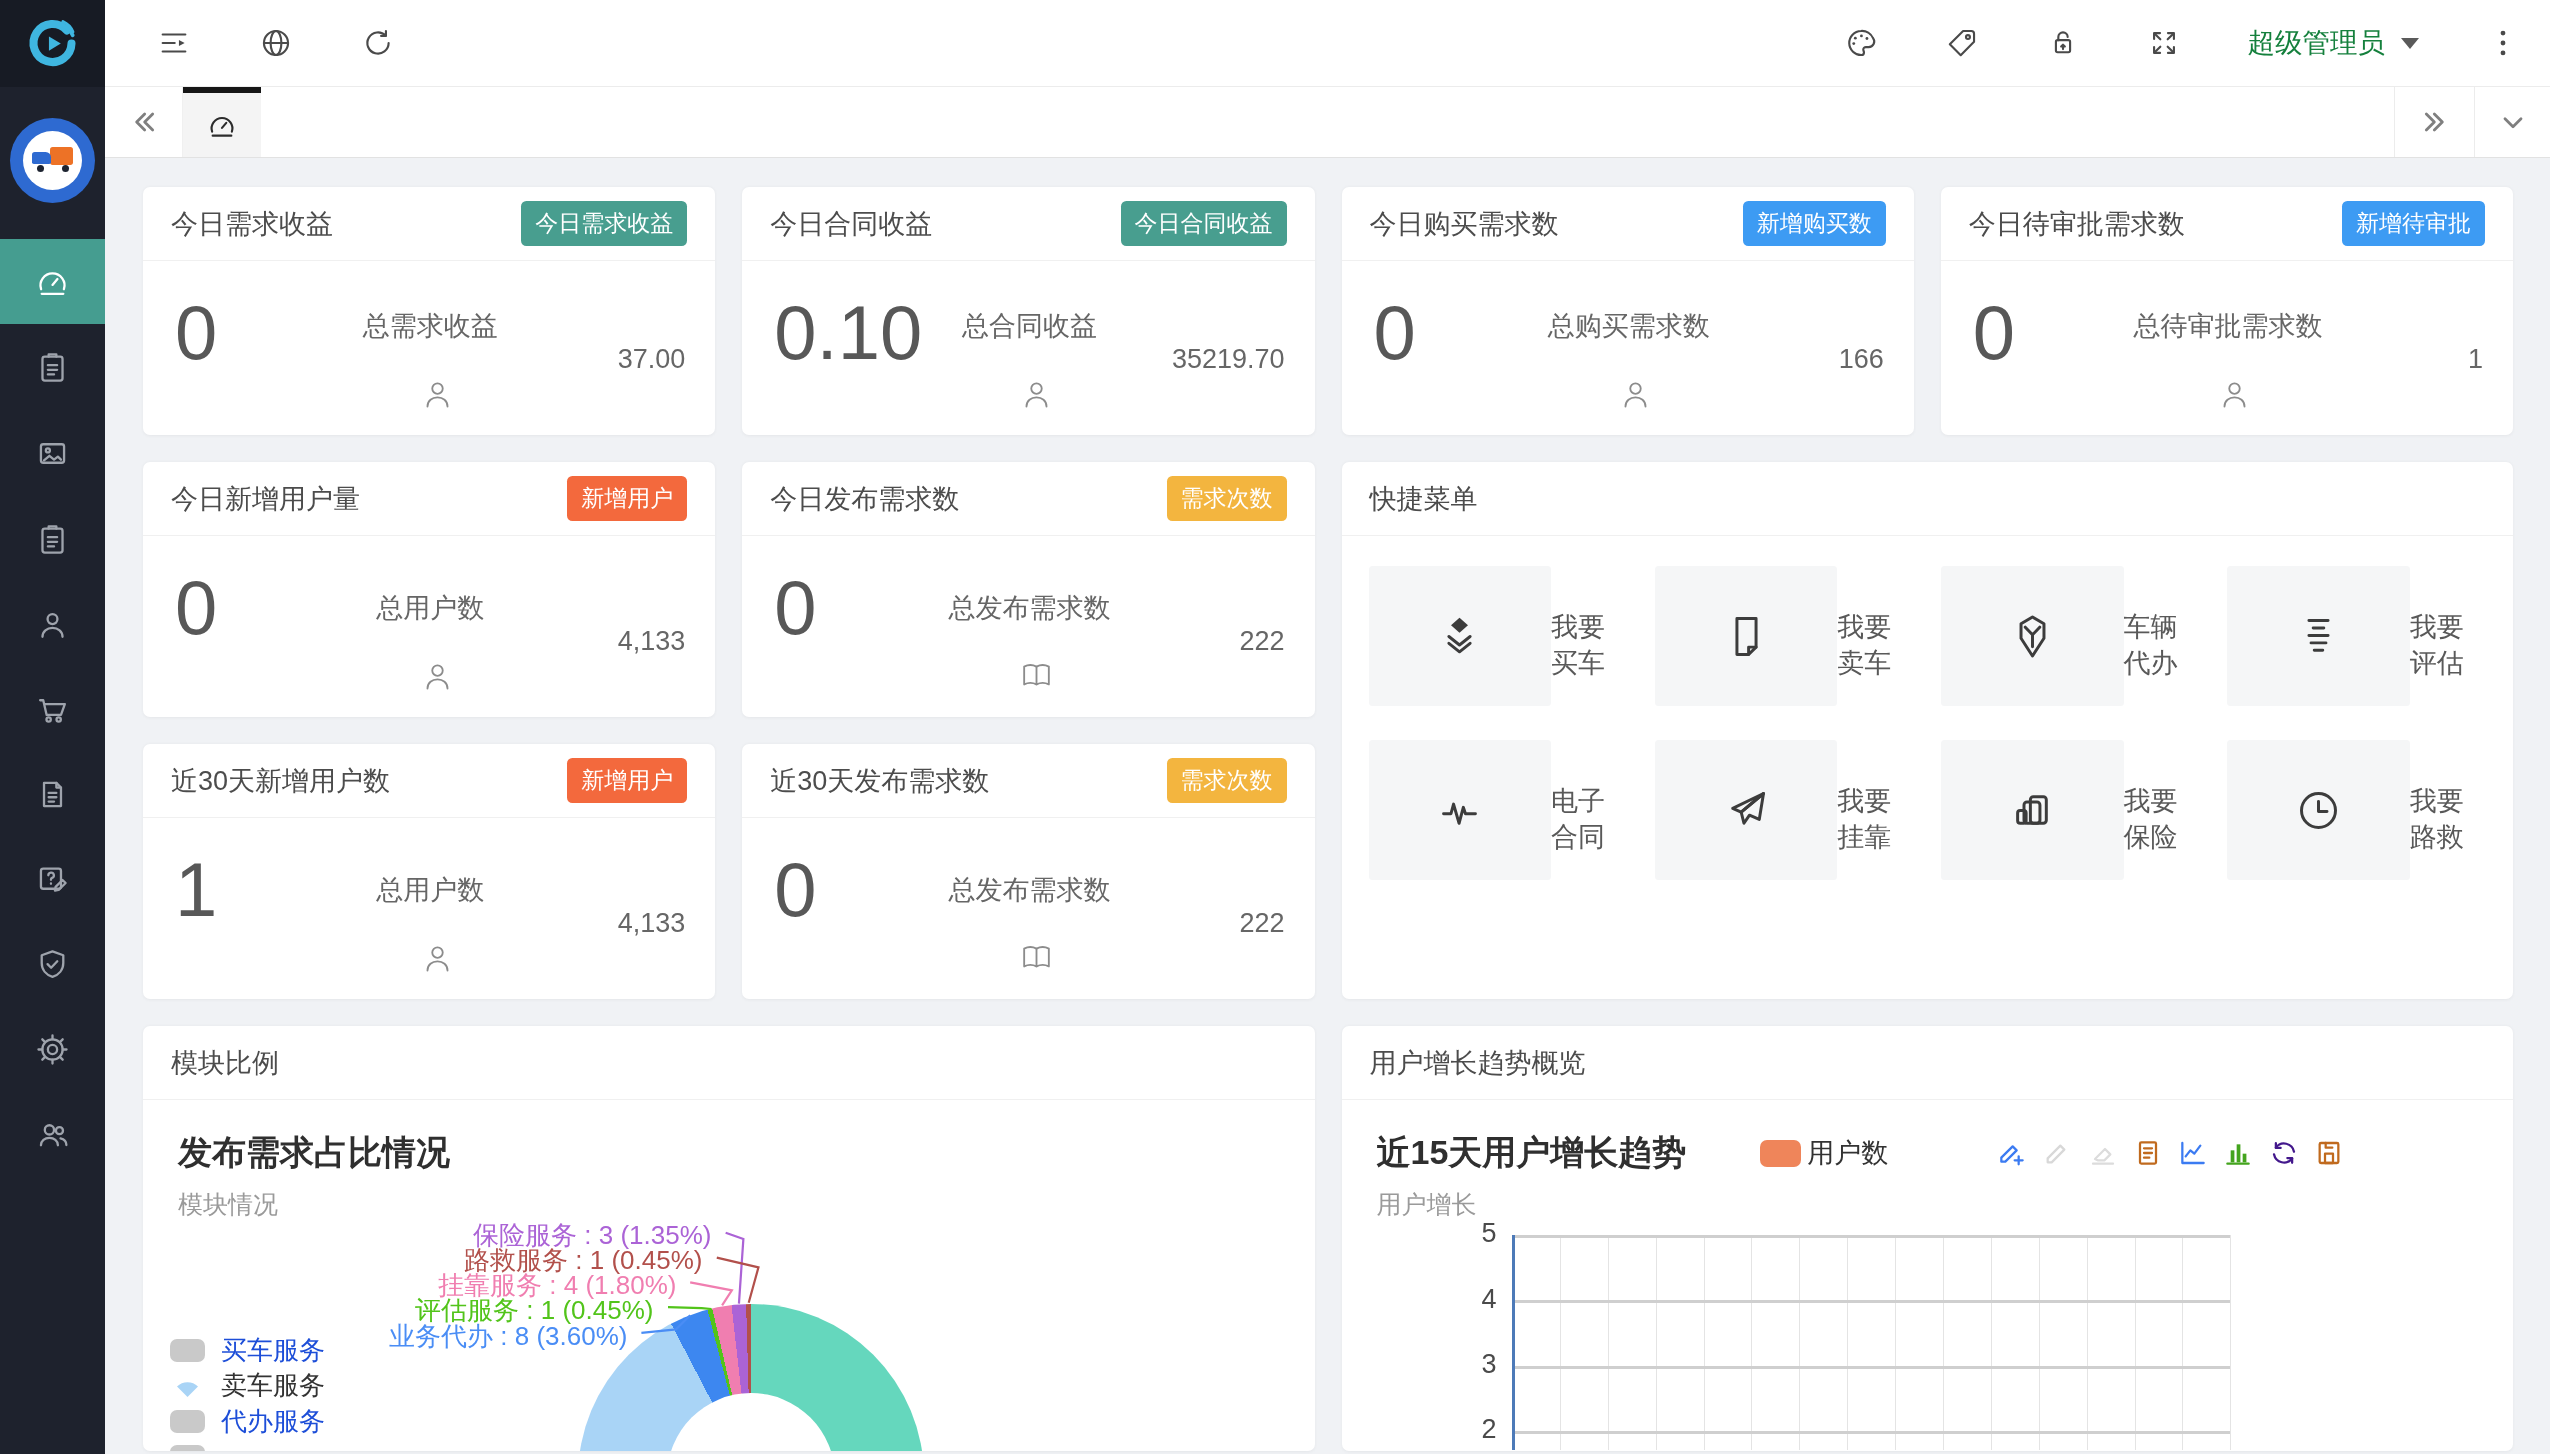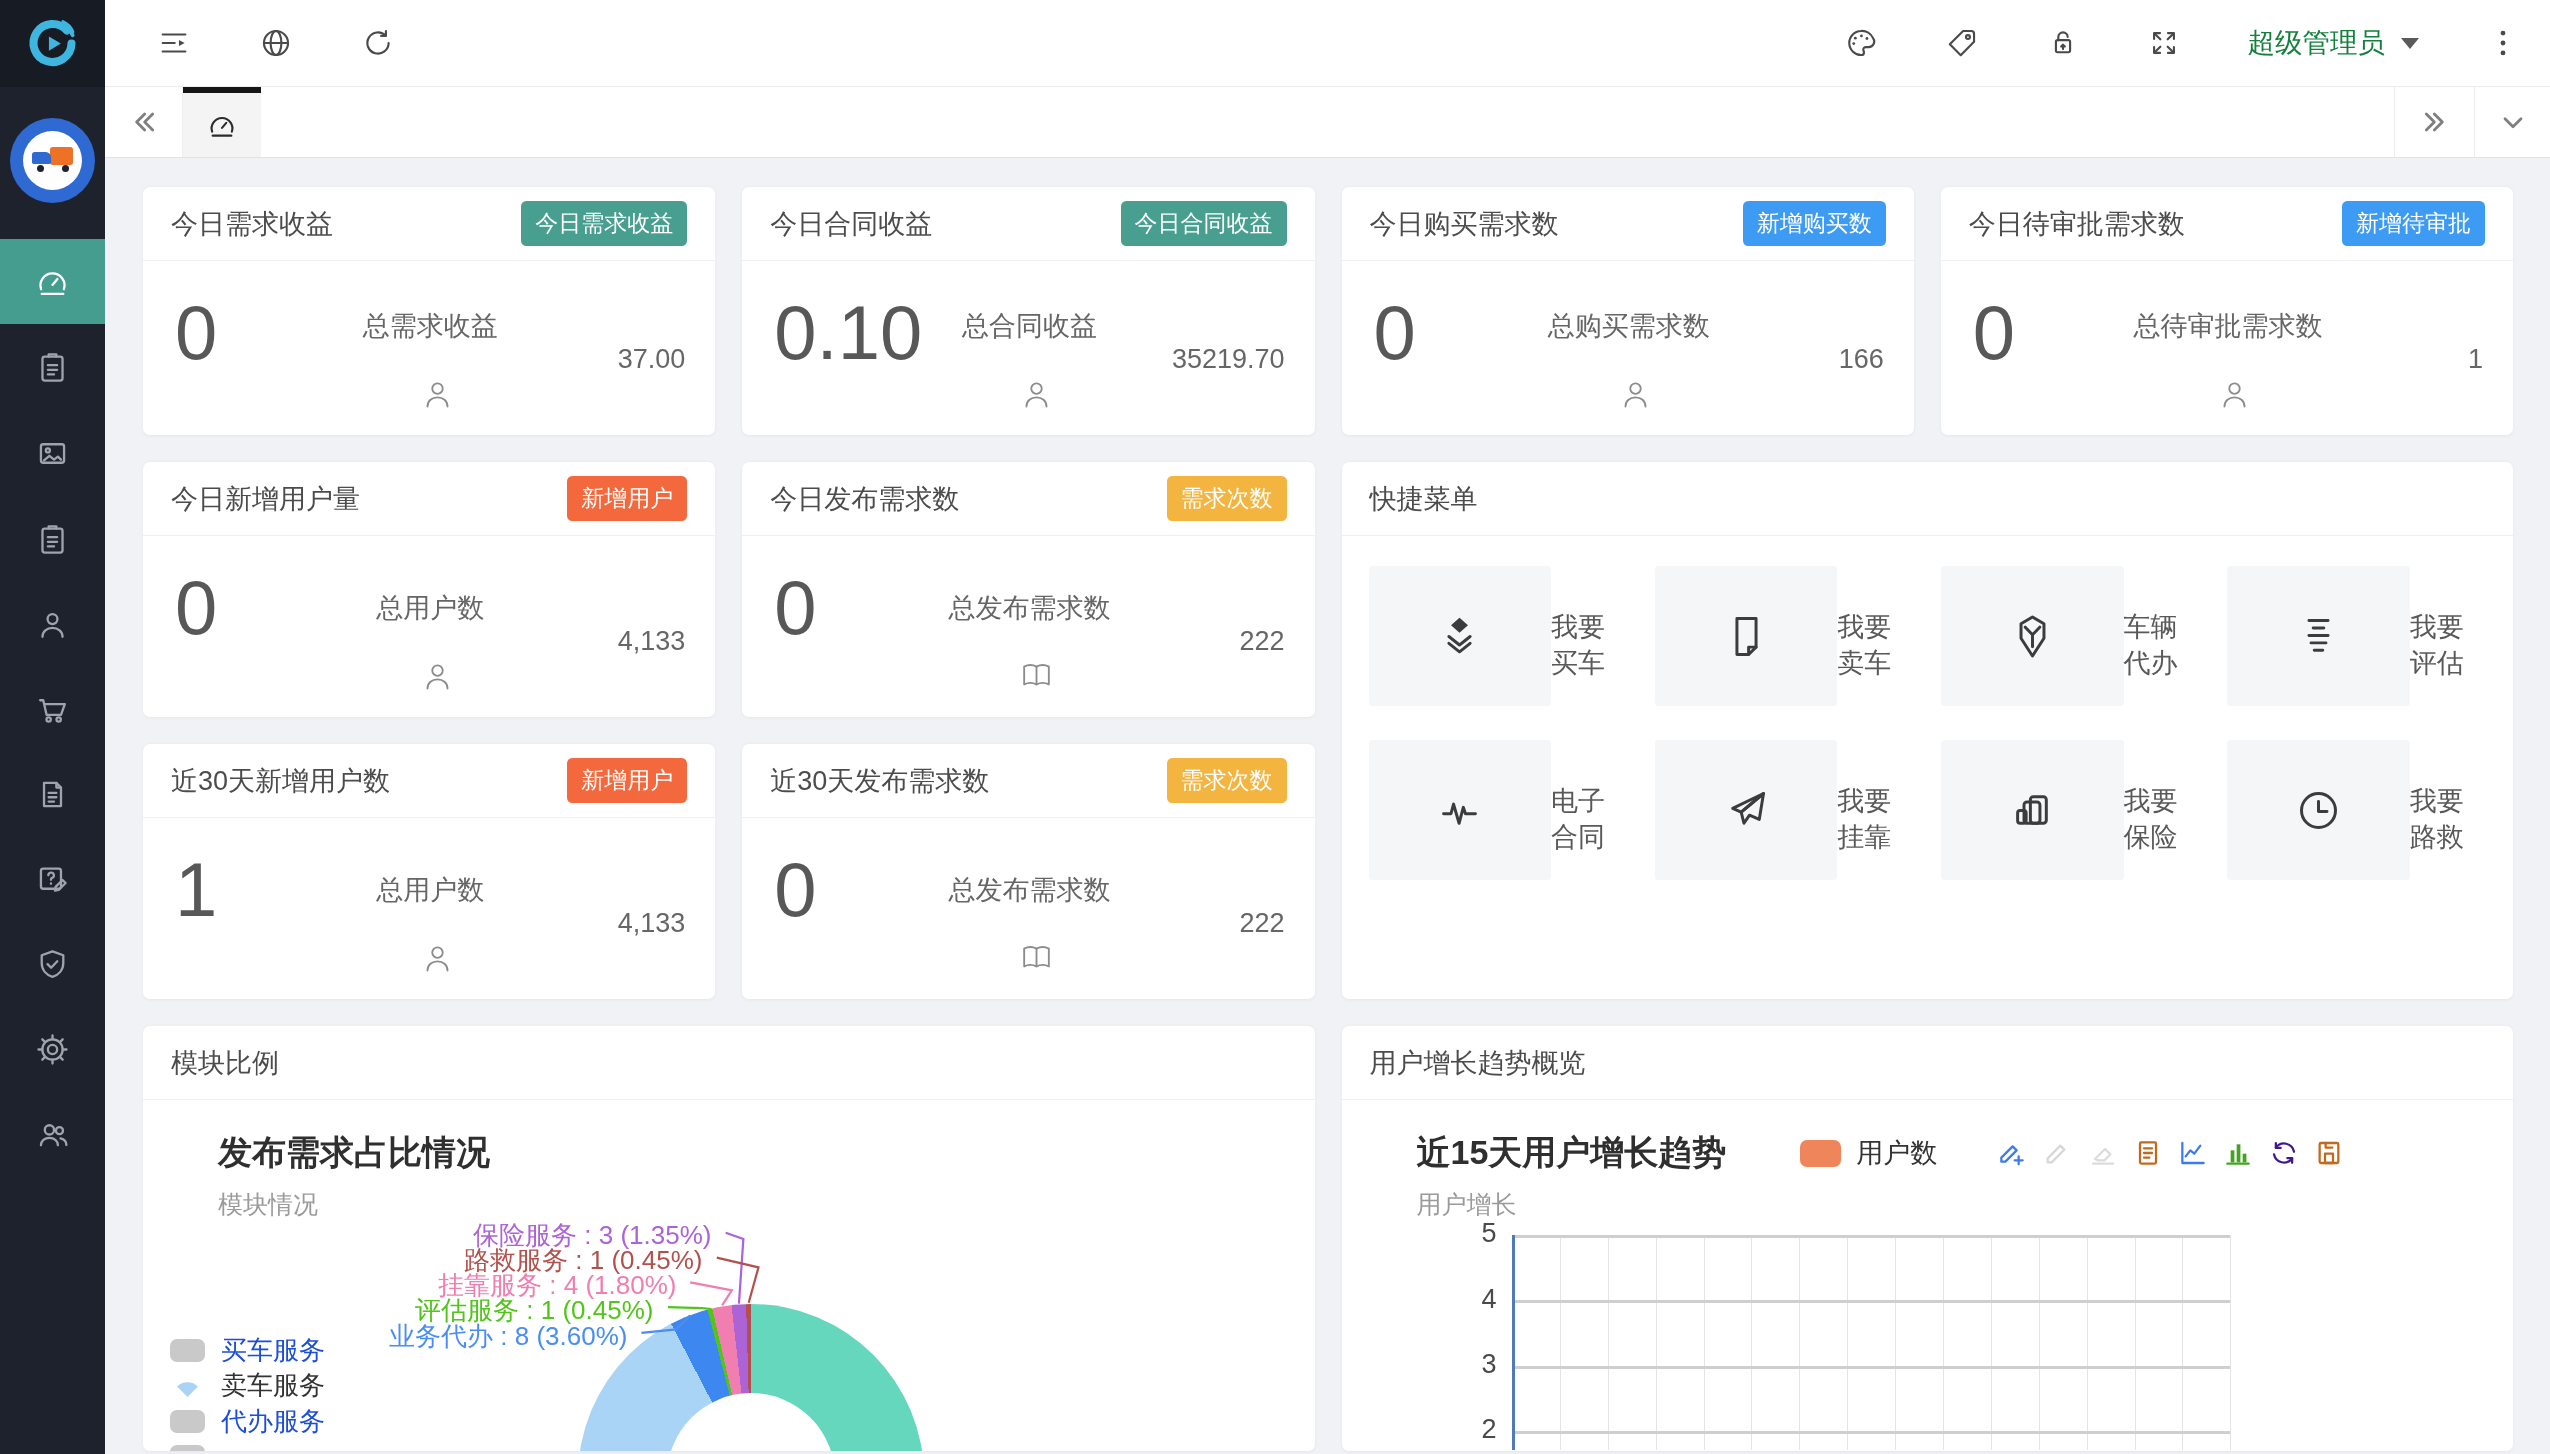--- a/index.html
+++ b/index.html
@@ -64,34 +64,34 @@
   .q-cell { display:flex; flex-direction:row; align-items:center; cursor:pointer; }
   .q-tile { width:100%; height:140px; background:#f5f6f7; border-radius:3.5px; display:flex; align-items:center; justify-content:center; }
   .q-tile svg { width:51px; height:51px; stroke:#3c3c3c; fill:none; stroke-width:1.4; stroke-linecap:round; stroke-linejoin:round; }
   .q-label { margin-top:18px; font-size:27px; color:#595959; }
 
   
   .module { grid-column:1/3; grid-row:4; }
   .growth { grid-column:3/5; grid-row:4; }
   .big-title { font-size:34px; font-weight:700; color:#2f2f2f; }
   .sub-title { font-size:25px; color:#9a9a9a; margin-top:12.4px; }
-  .module-body, .growth-body { padding:30px 35px 0 35px;margin-left:40px; }
+  .module-body, .growth-body { padding:30px 35px 0 35px; }
   .pie-legend { position:absolute; left:27px; top:312px; display:flex; flex-direction:column; gap:11.5px; }
   .pl-item { display:flex; align-items:center; gap:16px; cursor:pointer; font-size:26px; color:#1d4ed8; height:24px; }
   .pl-swatch { width:35px; height:23px; border-radius:7px; background:#c9c9c9; }
   .pl-item.on { color:#333; }
   .pl-item.on .pl-swatch { background:transparent; }
   .donut { position:absolute; left:435px; top:278px; width:346px; height:346px; border-radius:50%; }
   .donut::after { content:""; position:absolute; left:89px; top:89px; width:168px; height:168px; border-radius:50%; background:#fff; }
   .pie-label { position:absolute; font-size:26px; font-weight:500; white-space:nowrap; }
   .leader { position:absolute; inset:0; width:100%; height:100%; }
 
   
   .g-titlerow { display:flex; align-items:center; }
-  .g-legend { display:flex; align-items:center; gap:15px; margin-left:74px; cursor:pointer; }
+  .g-legend { display:flex; align-items:center; gap:6px; margin-left:74px; cursor:pointer; }
   .g-swatch { width:41px; height:27px; border-radius:7px; }
   .g-legend-label { font-size:27px; color:#333; }
   .toolbox { margin-left:auto; margin-right:133px; display:flex; align-items:center; gap:13.3px; }
   .tool { width:32px; height:32px; cursor:pointer; }
   .tool svg { width:32px; height:32px; fill:none; stroke-width:1.7; stroke-linecap:round; stroke-linejoin:round; }
   .grid-wrap { position:absolute; left:170px; top:209px; width:718px; height:215px; }
   .vline { position:absolute; top:0; width:1.8px; height:215px; background:#e4e4e4; }
   .hline { position:absolute; left:0; width:718px; height:2.7px; background:#cfcfcf; }
   .yaxis { position:absolute; left:0; top:0; width:3.5px; height:215px; background:#4d7ab8; }
   .ytick { position:absolute; left:89px; width:66px; text-align:right; font-size:27px; color:#4a4a4a; }

